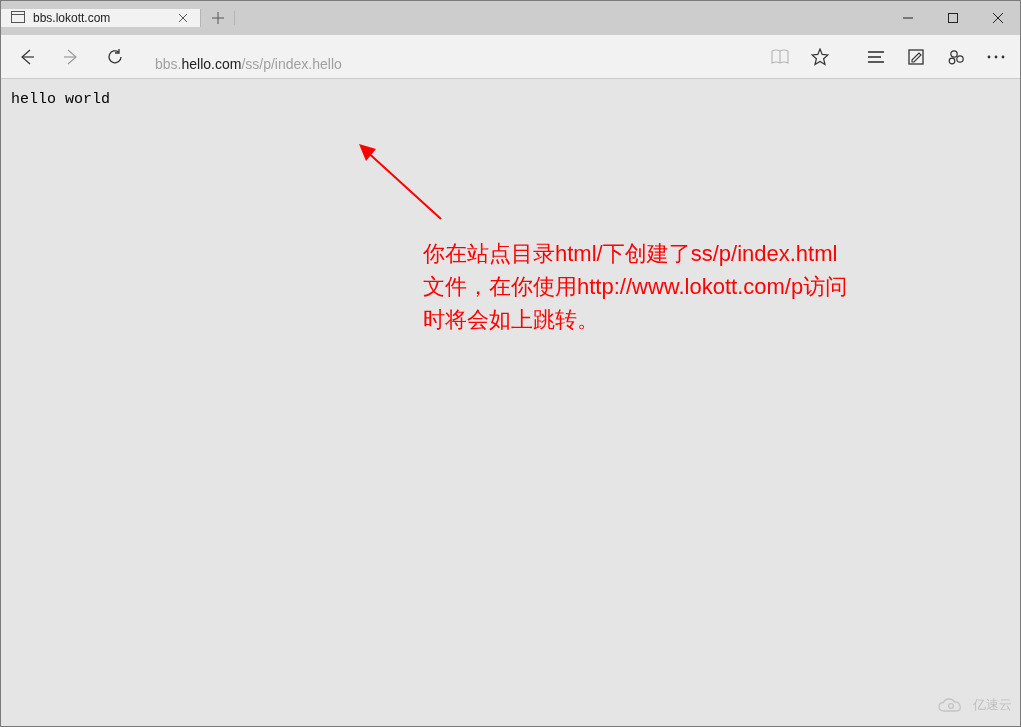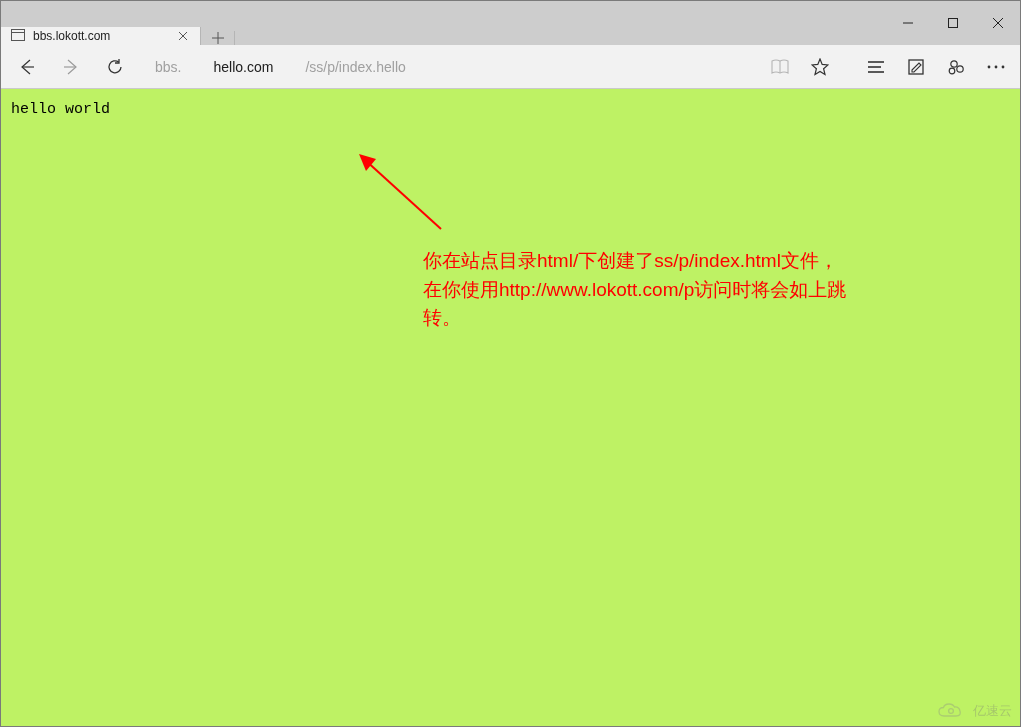--- a/index.html
+++ b/index.html
@@ -1,49 +1,49 @@
 <!DOCTYPE html>
 <html><head>
   <meta charset="utf-8">
   <style>
     * { margin: 0; padding: 0; box-sizing: border-box; }
     html, body { width: 1021px; height: 727px; overflow: hidden; font-family: "Segoe UI", Arial, sans-serif; }
     .window { width: 1021px; height: 727px; background: #fff; position: relative; border: 1px solid #7a7a7a; display: flex; flex-direction: column; }
     
     
-    .tabbar { height: 44px; background: #cdcdcd; display: flex; align-items: flex-end; position: relative; }
+    .tabbar { height: 34px; background: #cdcdcd; display: flex; align-items: center; position: relative; }
     .tab { width: 200px; background: #f2f2f2; display: flex; align-items: center; padding: 0 10px; border-right: 1px solid #b5b5b5; }
     .tab-icon { margin-right: 8px; flex-shrink: 0; }
     .tab-title { font-size: 12px; color: #222; flex: 1; overflow: hidden; text-overflow: ellipsis; white-space: nowrap; }
     .tab-close { width: 14px; height: 14px; display: flex; align-items: center; justify-content: center; color: #555; font-size: 14px; cursor: default; }
     .new-tab { width: 34px; display: flex; align-items: center; justify-content: center; color: #555; font-size: 20px; border-right: 1px solid #b5b5b5; }
     .window-controls { margin-left: auto; display: flex; height: 100%; }
     .win-btn { width: 45px; display: flex; align-items: center; justify-content: center; color: #222; }
     
     
     .toolbar { height: 44px; background: #f2f2f2; display: flex; align-items: center; padding: 0 4px; border-bottom: 1px solid #cacaca; }
     .nav-btn { width: 44px; height: 44px; display: flex; align-items: center; justify-content: center; color: #555; }
-    .urlbox { flex: 1; height: 30px; display: flex; align-items: center; padding: 0 12px; margin: 0 6px; gap: 32px; }
+    .urlbox { flex: 1; height: 30px; display: flex; align-items: flex-end; padding: 0 12px; margin: 0 6px; }
     .url-seg-light { color: #a0a0a0; font-size: 14px; }
     .url-seg-dark { color: #202020; font-size: 14px; }
     .right-tools { display: flex; align-items: center; }
     .tool-btn { width: 40px; height: 44px; display: flex; align-items: center; justify-content: center; color: #444; }
     
     
-    .content { flex: 1; background: #bef264; position: relative; }
+    .content { flex: 1; background: #e5e5e5; position: relative; }
     .page-text { position: absolute; top: 12px; left: 10px; font-family: "Courier New", monospace; font-size: 15px; color: #000; }
     
     
     .arrow { position: absolute; left: 355px; top: 62px; pointer-events: none; }
     
     
-    .annotation { position: absolute; left: 422px; top: 158px; width: 430px; color: #ff0000; font-size: 19px; line-height: 1.5; font-family: "Microsoft YaHei", "SimSun", sans-serif; }
+    .annotation { position: absolute; left: 422px; top: 158px; width: 430px; color: #ff0000; font-size: 22px; line-height: 1.5; font-family: "Microsoft YaHei", "SimSun", sans-serif; }
     
     
-    .watermark { position: absolute; right: 8px; bottom: 6px; opacity: 0.35; display: flex; gap: 10px; color: #777; font-size: 13px; }
+    .watermark { position: absolute; right: 8px; bottom: 12px; opacity: 0.35; display: flex; align-items: center; gap: 10px; color: #777; font-size: 13px; }
     .wm-icon { width: 26px; height: 17px; }
   </style>
 </head>
 <body>
 
 <div class="window">
 
   <div class="tabbar">
     <div class="tab">
       <span class="tab-icon">

